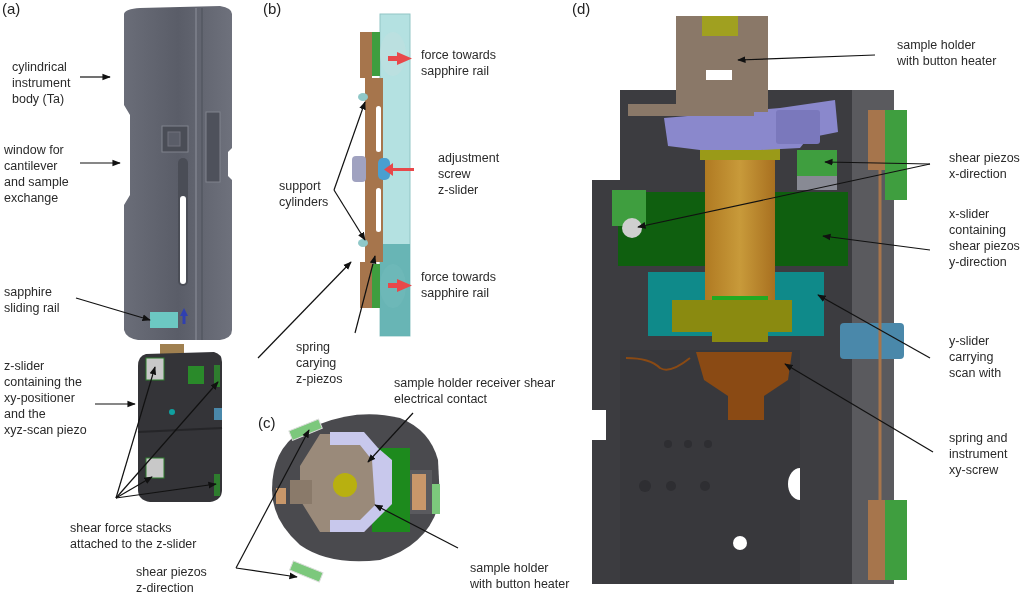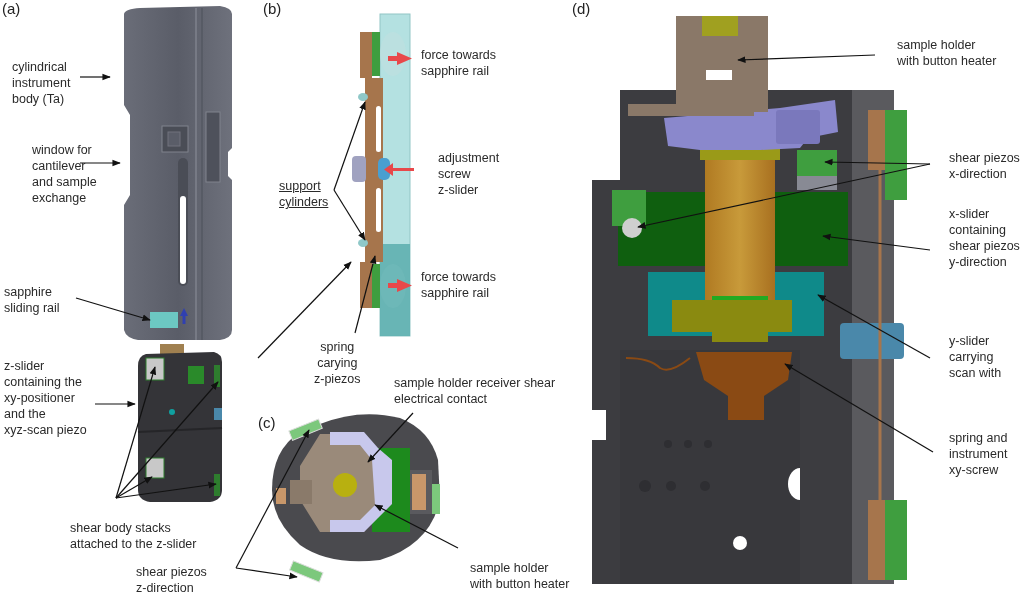--- a/index.html
+++ b/index.html
@@ -188,44 +188,44 @@
 </svg>
 
 <div class="panel-lbl" style="left:2px;top:0px;">(a)</div>
 <div class="panel-lbl" style="left:263px;top:0px;">(b)</div>
 <div class="panel-lbl" style="left:258px;top:414px;">(c)</div>
 <div class="panel-lbl" style="left:572px;top:0px;">(d)</div>
 
 <div class="lbl" style="left:12px;top:59px;">cylindrical
 instrument
 body (Ta)</div>
-<div class="lbl" style="left:4px;top:142px;margin-left:28px;">window for
+<div class="lbl" style="left:4px;top:142px;">window for
 cantilever
 and sample
 exchange</div>
 <div class="lbl" style="left:4px;top:284px;">sapphire
 sliding rail</div>
 <div class="lbl" style="left:4px;top:358px;">z-slider
 containing the
 xy-positioner
 and the
 xyz-scan piezo</div>
-<div class="lbl" style="left:70px;top:520px;">shear body stacks
+<div class="lbl" style="left:70px;top:520px;">shear force stacks
 attached to the z-slider</div>
 
 <div class="lbl" style="left:421px;top:47px;">force towards
 sapphire rail</div>
 <div class="lbl" style="left:438px;top:150px;">adjustment
 screw
 z-slider</div>
-<div class="lbl" style="left:279px;top:178px;text-decoration:underline;">support
+<div class="lbl" style="left:279px;top:178px;">support
 cylinders</div>
 <div class="lbl" style="left:421px;top:269px;">force towards
 sapphire rail</div>
-<div class="lbl" style="left:314px;top:339px;text-align:center;">spring
+<div class="lbl" style="left:296px;top:339px;">spring
 carying
 z-piezos</div>
 
 <div class="lbl" style="left:394px;top:375px;">sample holder receiver shear
 electrical contact</div>
 <div class="lbl" style="left:470px;top:560px;">sample holder
 with button heater</div>
 <div class="lbl" style="left:136px;top:564px;">shear piezos
 z-direction</div>
 

